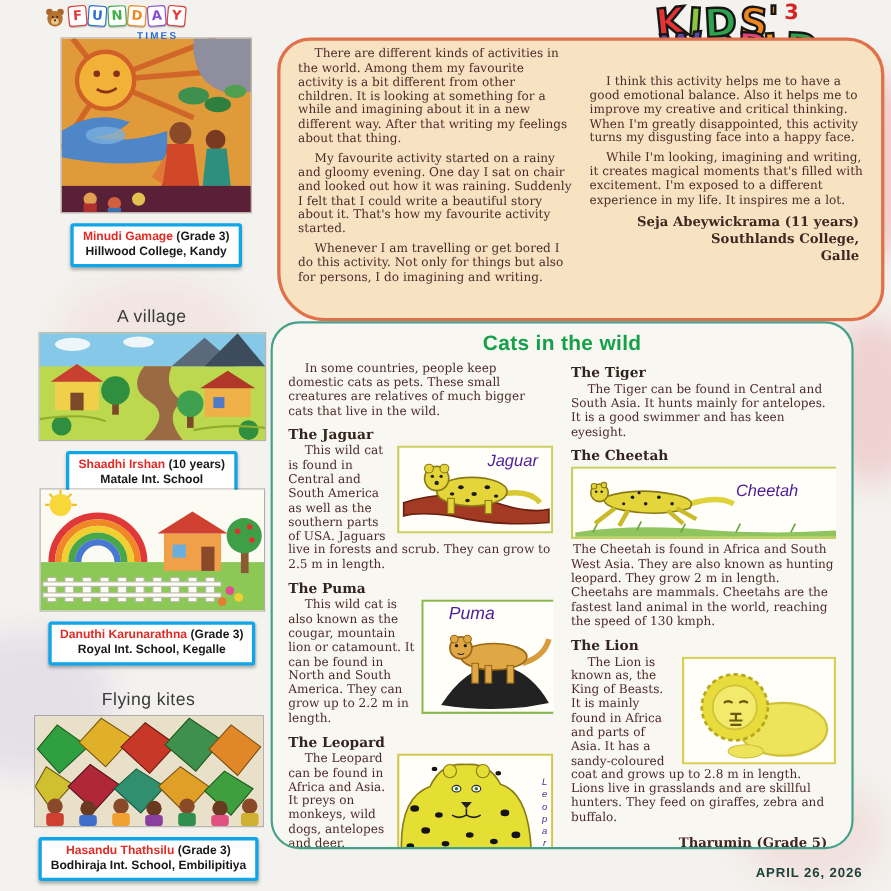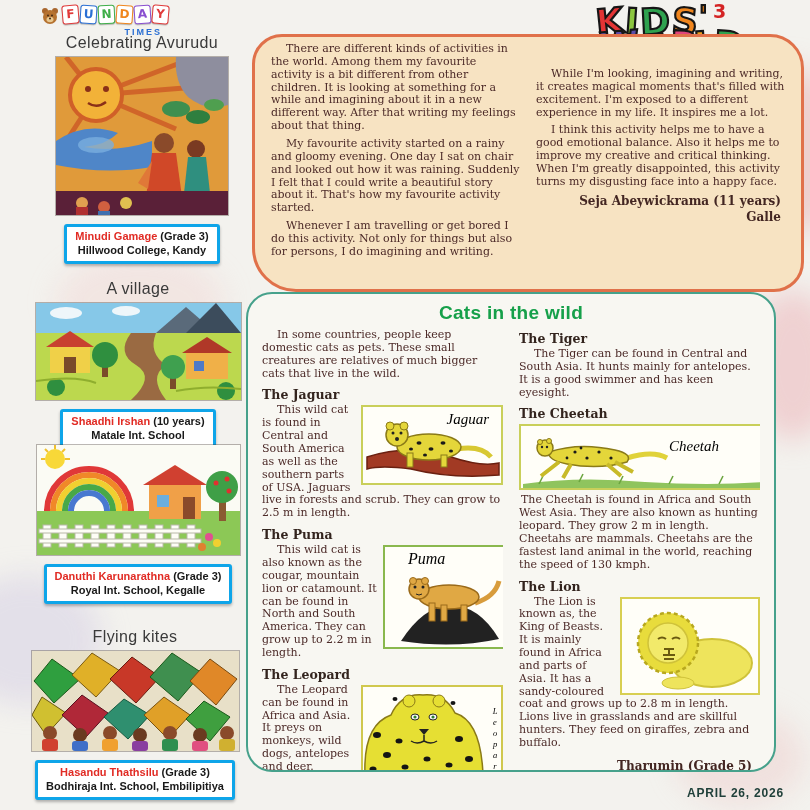--- a/index.html
+++ b/index.html
@@ -77,21 +77,21 @@
           text-align:right;line-height:1.32;margin-top:3px;padding-right:4px;}
 
   .art2{position:absolute;left:246px;top:292px;width:530px;height:480px;background:#f8f7f2;
         border:2.5px solid #46a18b;border-radius:26px;box-sizing:border-box;
         padding:6px 14px;overflow:hidden;}
   .a2title{text-align:center;font-weight:bold;font-size:19px;color:#16a04a;margin:2px 0 5px;letter-spacing:.3px;}
   .h-cat{font-family:"DejaVu Serif",serif;font-weight:bold;font-size:12.5px;color:#33241e;margin:7px 0 2px;}
   .fig-r{float:right;margin:1px 0 3px 5px;}
   .animal-fig{position:relative;line-height:0;}
   .animal-fig svg{display:block;}
-  .alabel{position:absolute;font-family:Liberation Serif, serif;font-style:italic;color:#000000;line-height:1;}
+  .alabel{position:absolute;font-family:Liberation Sans, sans-serif;font-style:italic;color:#4c1d95;line-height:1;}
   .lab-jaguar{top:7px;right:14px;font-size:15px;}
   .lab-puma{top:6px;left:10px;font-size:16px;}
   .lab-cheetah{top:15px;left:150px;font-size:15px;}
   .lab-leopard{top:6px;right:4px;font-size:8.5px;writing-mode:vertical-rl;text-orientation:upright;letter-spacing:1px;}
   .cheetah-wrap{margin:3px 0 4px;}
   .author2{margin-top:9px;padding-right:8px;}
 
   .date{position:absolute;right:26px;top:786px;font-weight:bold;font-size:12px;color:#20403a;letter-spacing:.8px;}
 </style>
 </head>
@@ -139,21 +139,20 @@
       <span class="kl w0">W</span><svg class="globe" viewBox="0 0 32 32">
           <circle cx="16" cy="16" r="13.5" fill="#3f9fd8" stroke="#141414" stroke-width="3"></circle>
           <path d="M8 10 Q12 6 17 8 Q15 13 10 13 Z" fill="#3fae49"></path>
           <path d="M18 14 Q24 12 26 17 Q22 22 17 20 Z" fill="#3fae49"></path>
           <path d="M10 19 Q14 18 15 23 Q11 26 8 22 Z" fill="#3fae49"></path>
         </svg><span class="kl w1">R</span><span class="kl w2">L</span><span class="kl w3">D</span>
     </div>
   </div>
 
   <figure class="gfig fg1" style="margin:0">
-    <div class="gtitle">Celebrating Avurudu</div>
     <span class="gart">
       <svg width="172" height="158" viewBox="0 0 172 158">
         <rect width="172" height="158" fill="#e09a3a"></rect>
         <g stroke="#c84a20" stroke-width="5" opacity=".65">
             <line x1="40" y1="38" x2="140" y2="0"></line>
             <line x1="40" y1="38" x2="166" y2="28"></line>
             <line x1="40" y1="38" x2="120" y2="72"></line>
             <line x1="40" y1="38" x2="0" y2="100"></line>
             <line x1="40" y1="38" x2="10" y2="0"></line>
           </g>
@@ -317,24 +316,25 @@
   </figure>
 
   <section class="art1">
     <div class="cols">
       <div class="col">
         <p class="bodytext">There are different kinds of activities in the world. Among them my favourite activity is a bit different from other children. It is looking at something for a while and imagining about it in a new different way. After that writing my feelings about that thing.</p>
         <p class="bodytext">My favourite activity started on a rainy and gloomy evening. One day I sat on chair and looked out how it was raining. Suddenly I felt that I could write a beautiful story about it. That's how my favourite activity started.</p>
         <p class="bodytext">Whenever I am travelling or get bored I do this activity. Not only for things but also for persons, I do imagining and writing.</p>
       </div>
       <div class="col a1c2">
+        <p class="bodytext">I think this activity helps me to have a good emotional balance. Also it helps me to improve my creative and critical thinking. When I'm greatly disappointed, this activity turns my disgusting face into a happy face.</p>
         <p class="bodytext">While I'm looking, imagining and writing, it creates magical moments that's filled with excitement. I'm exposed to a different experience in my life. It inspires me a lot.</p>
-        <p class="bodytext">I think this activity helps me to have a good emotional balance. Also it helps me to improve my creative and critical thinking. When I'm greatly disappointed, this activity turns my disgusting face into a happy face.</p>
         <div class="author">
           <div>Seja Abeywickrama (11 years)</div>
+          <div>Southlands College,</div>
           <div>Galle</div>
         </div>
       </div>
     </div>
   </section>
 
   <section class="art2">
     <div class="a2title">Cats in the wild</div>
     <div class="cols">
       <div class="col">

